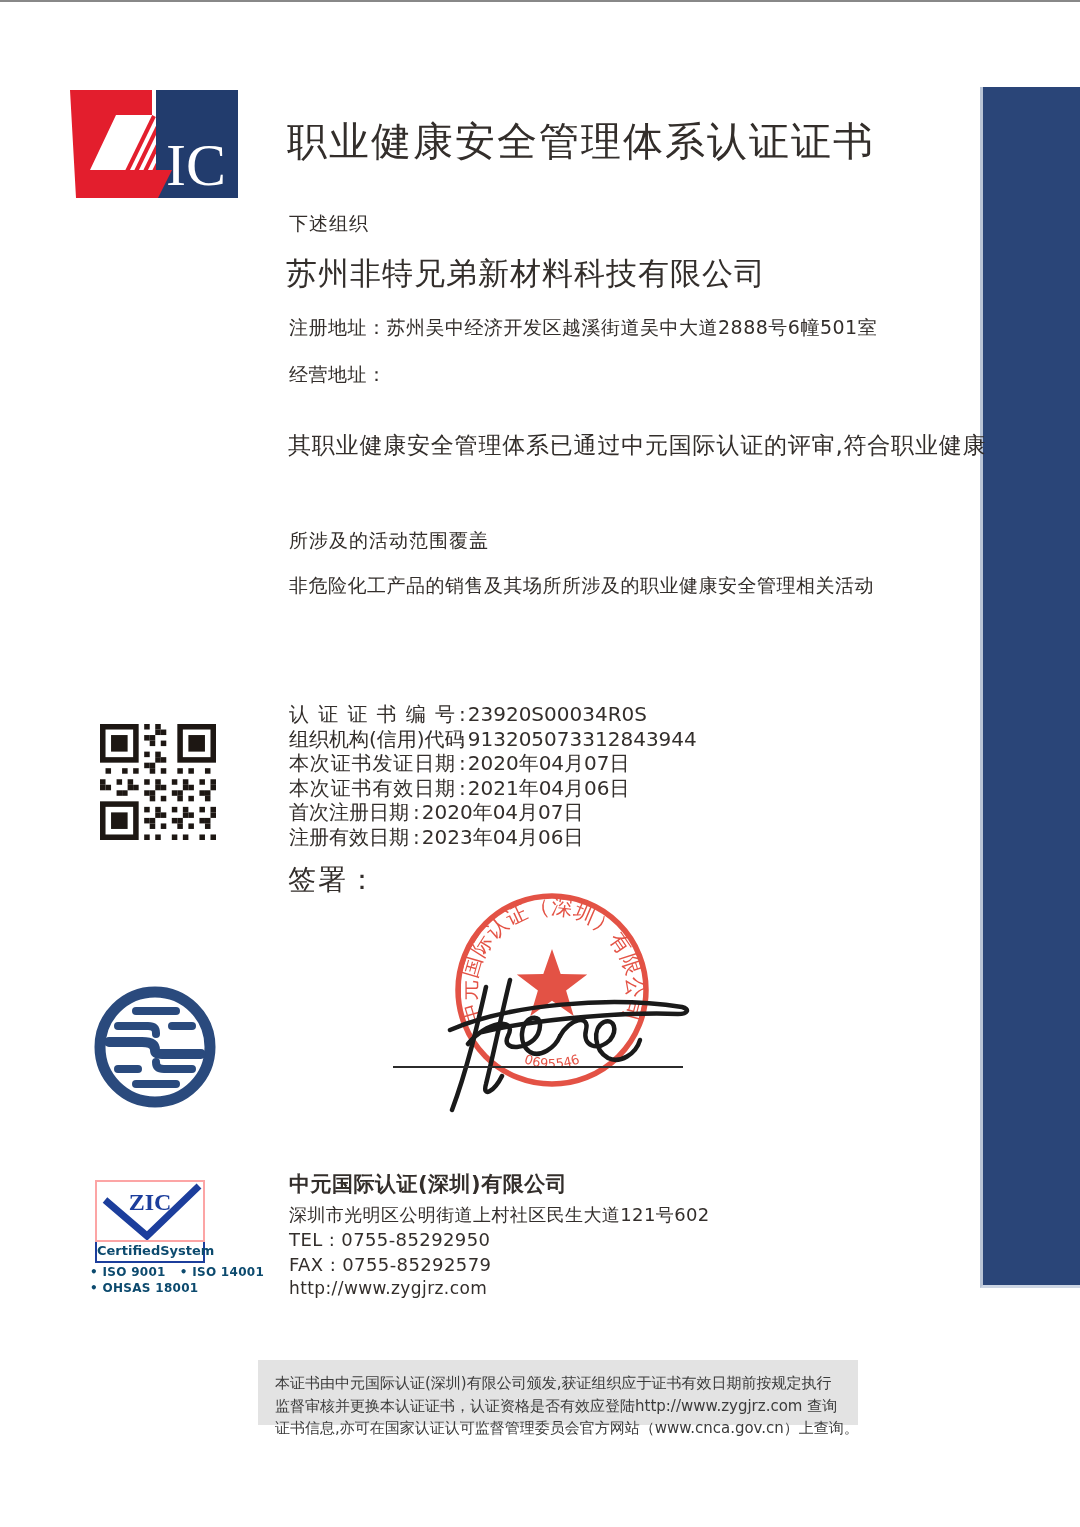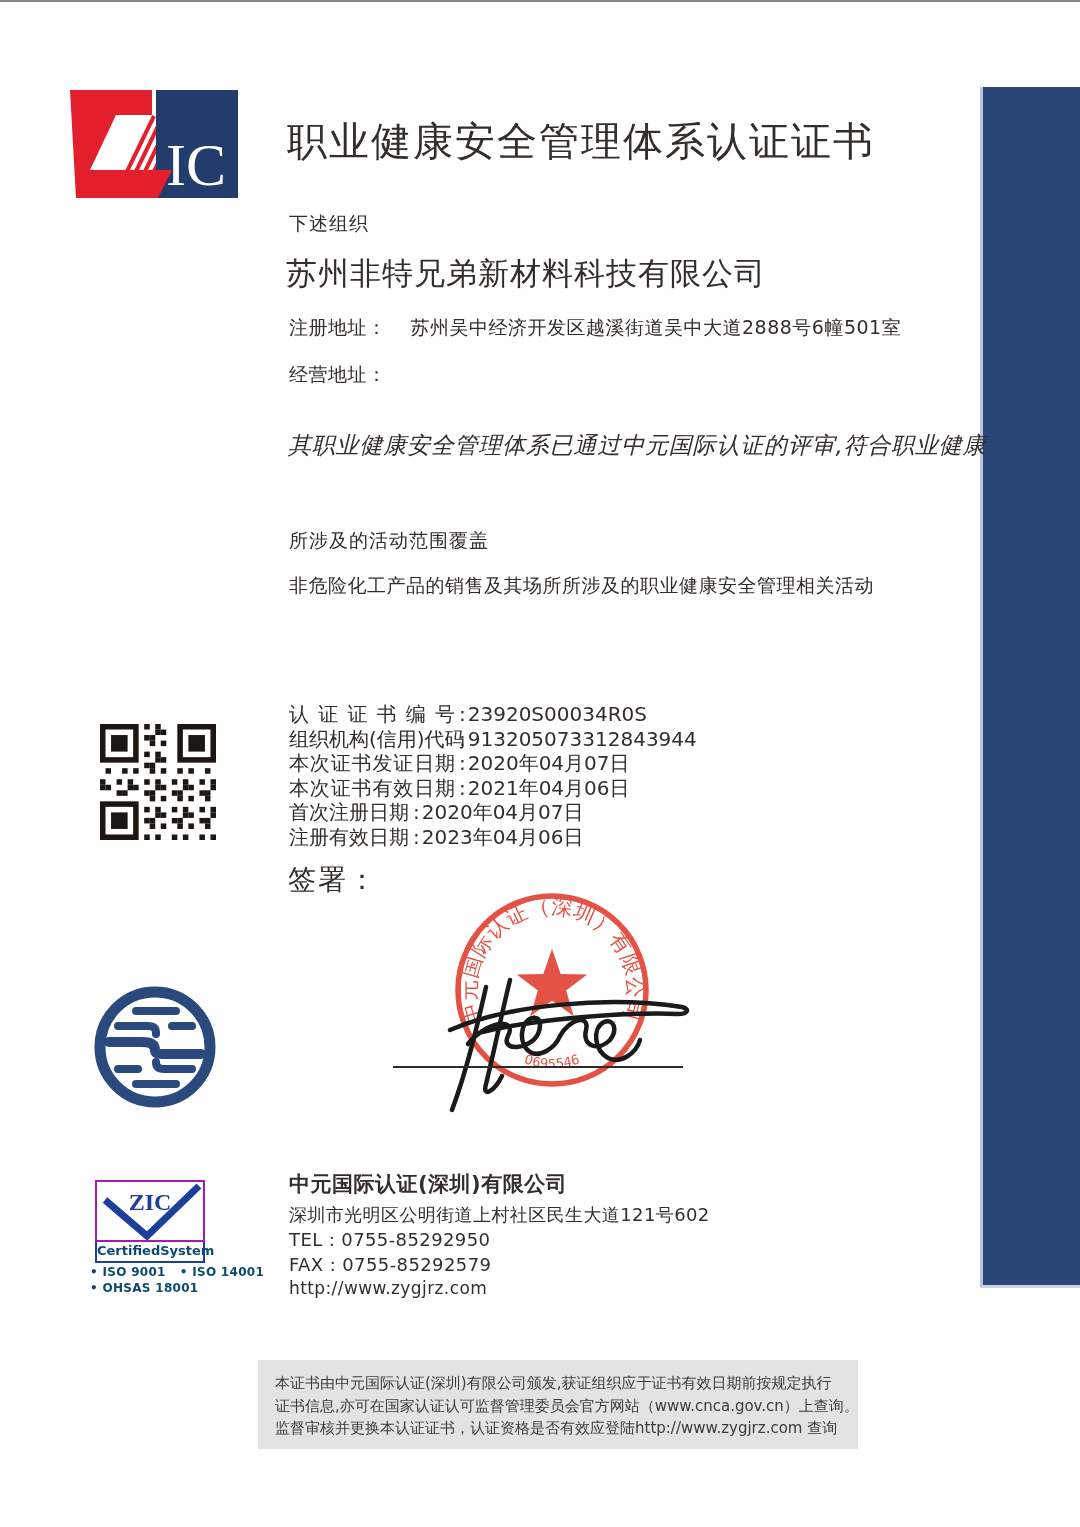--- a/index.html
+++ b/index.html
@@ -6,26 +6,26 @@
   .page{position:relative;width:1080px;height:1527px;margin:2px auto;background:#ffffff;
         font-family:"DejaVu Sans","Liberation Sans",sans-serif;color:#332e2b;overflow:hidden;}
   .abs{position:absolute;}
   
   .accent-bar{left:980px;top:85px;width:100px;height:1198px;background:#2a4578;
               border-left:3px solid #b9c4d6;border-bottom:3px solid #cdd6e4;}
   
   .title{left:287px;top:112px;font-size:40px;letter-spacing:2px;white-space:nowrap;color:#332e2b;}
   .intro{left:289px;top:209px;font-size:19px;letter-spacing:1px;}
   .org-name{left:286px;top:251px;font-size:31px;letter-spacing:1px;white-space:nowrap;}
-  .row{left:289px;font-size:19px;display:flex;white-space:nowrap;letter-spacing:0.5px;gap:24px;}
+  .row{left:289px;font-size:19px;display:flex;white-space:nowrap;letter-spacing:0.5px;}
   .reg-row{top:313px;}
   .biz-row{top:360px;}
   .biz-val span{display:block;line-height:27px;}
   .stmt{left:288px;font-size:23px;letter-spacing:0.8px;white-space:nowrap;}
-  .stmt1{top:428px;font-style:italic;}
+  .stmt1{top:428px;}
   .stmt2{top:479px;}
   .stmt2 b{letter-spacing:0;}
   .scope-label{left:289px;top:526px;font-size:19px;letter-spacing:1px;}
   .scope-text{left:289px;top:571px;font-size:19px;letter-spacing:0.5px;white-space:nowrap;}
   
   .qr{left:100px;top:722px;width:116px;height:116px;}
   
   .cert{left:289px;top:700px;font-size:20px;}
   .cert .crow{display:flex;line-height:24.5px;white-space:nowrap;}
   .cert .clabel{display:inline-block;}
@@ -40,29 +40,29 @@
   .emblem{left:92px;top:982px;width:126px;height:126px;}
   
   .issuer-name{left:289px;top:1168px;font-size:21px;font-weight:bold;letter-spacing:0.5px;}
   .issuer-line{left:289px;font-size:18px;letter-spacing:0.4px;white-space:nowrap;}
   .i-addr{top:1201px;}
   .i-tel{top:1227px;}
   .i-fax{top:1252px;}
   .i-web{top:1276px;font-size:17px;}
   
   .badge-blue{color:#0c4a6e;}
-  .badge-box{left:95px;top:1178px;width:110px;height:62px;border:2px solid #a21caf;box-sizing:border-box;}
+  .badge-box{left:95px;top:1178px;width:110px;height:62px;border:2px solid #fca5a5;box-sizing:border-box;}
   .badge-cert{left:95px;top:1240px;width:110px;height:21px;border:2px solid #1c3e9c;border-top:none;
               box-sizing:border-box;text-align:center;font-size:13px;font-weight:bold;line-height:18px;}
   .badge-iso{left:90px;font-size:12px;font-weight:bold;white-space:nowrap;letter-spacing:0.3px;}
   .iso1{top:1263px;text-align:center;}
   .iso2{top:1279px;}
   .badge-iso .gap{display:inline-block;width:14px;}
   
-  .footer{left:258px;top:1358px;width:600px;height:89px;background:#e3e3e3;box-sizing:border-box;
+  .footer{left:258px;top:1358px;width:600px;height:65px;background:#e3e3e3;box-sizing:border-box;
           padding:12px 0 0 17px;font-size:15px;line-height:22.5px;color:#3b3b3b;}
   .footer div{white-space:nowrap;}
   .serif{font-family:"Liberation Serif","DejaVu Serif",serif;}
 </style>
 </head>
 <body>
 
 <div class="page">
 
   <div class="abs accent-bar"></div>
@@ -293,17 +293,17 @@
   <div class="abs badge-cert badge-blue">CertifiedSystem</div>
   <div class="abs badge-iso badge-blue iso1">
     <span>• ISO 9001</span><span class="gap"></span><span>• ISO 14001</span>
   </div>
   <div class="abs badge-iso badge-blue iso2">
     <span>• OHSAS 18001</span>
   </div>
 
   <div class="abs footer">
     <div>本证书由中元国际认证(深圳)有限公司颁发,获证组织应于证书有效日期前按规定执行</div>
+    <div>监督审核并更换本认证证书，认证资格是否有效应登陆http://www.zygjrz.com 查询</div>
     <div>证书信息,亦可在国家认证认可监督管理委员会官方网站（www.cnca.gov.cn）上查询。</div>
-    <div>监督审核并更换本认证证书，认证资格是否有效应登陆http://www.zygjrz.com 查询</div>
   </div>
 
 </div>
 
 </body></html>

